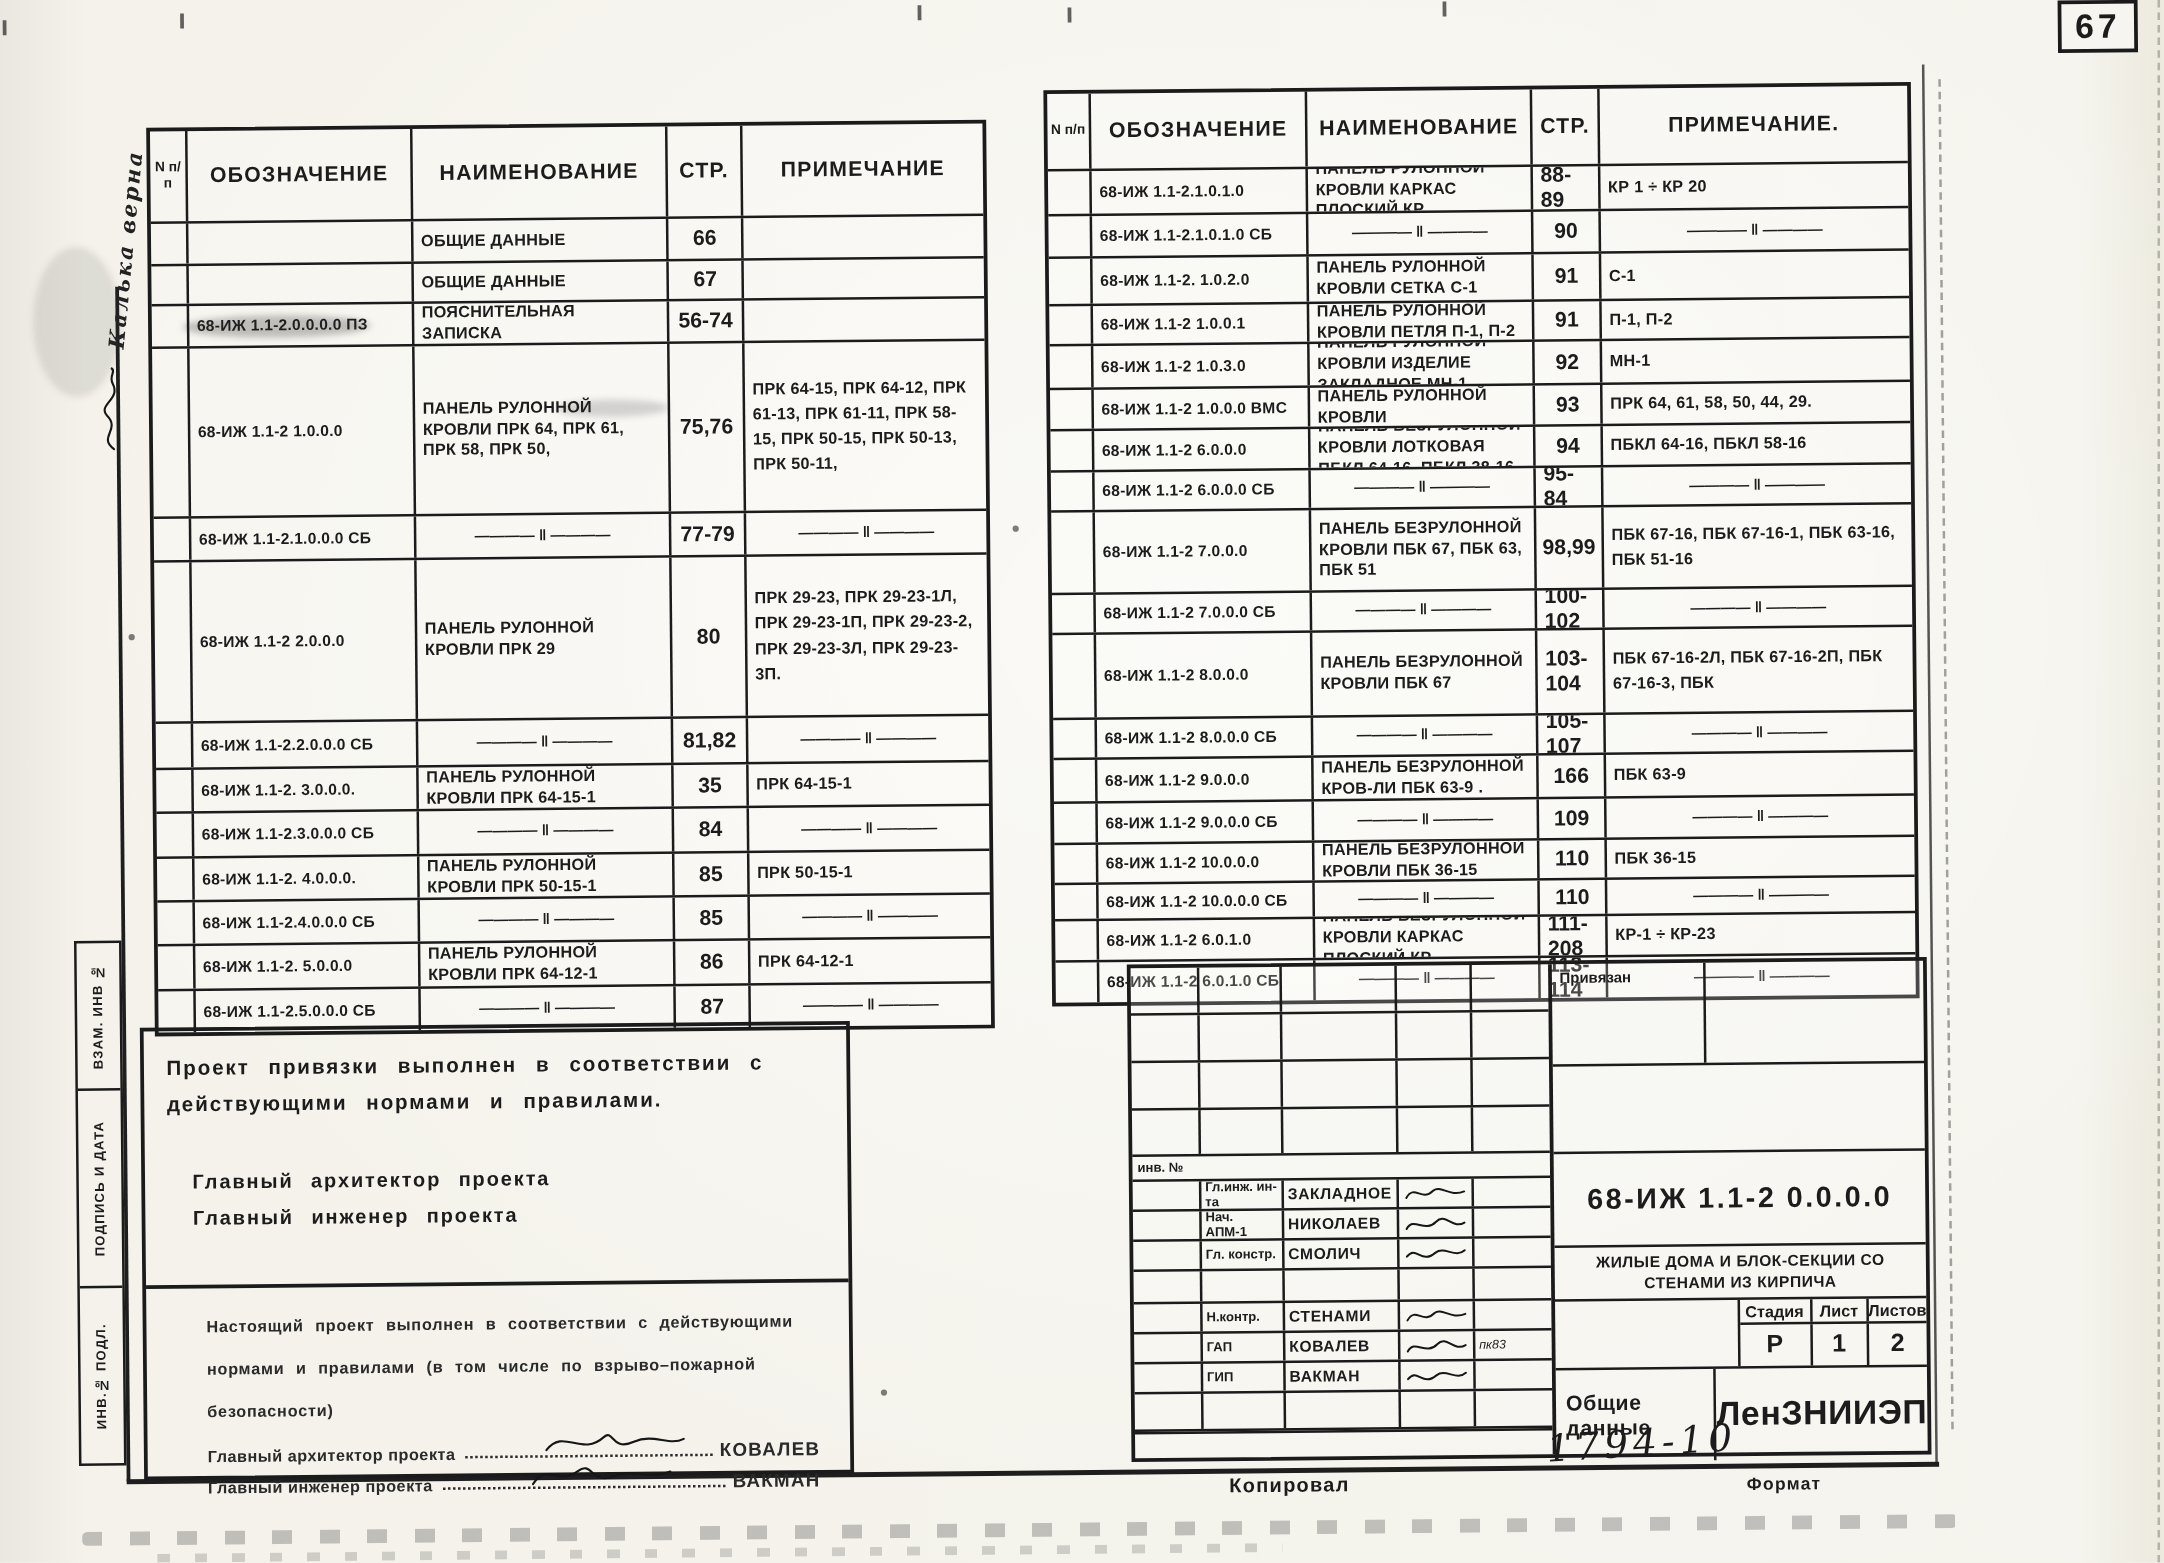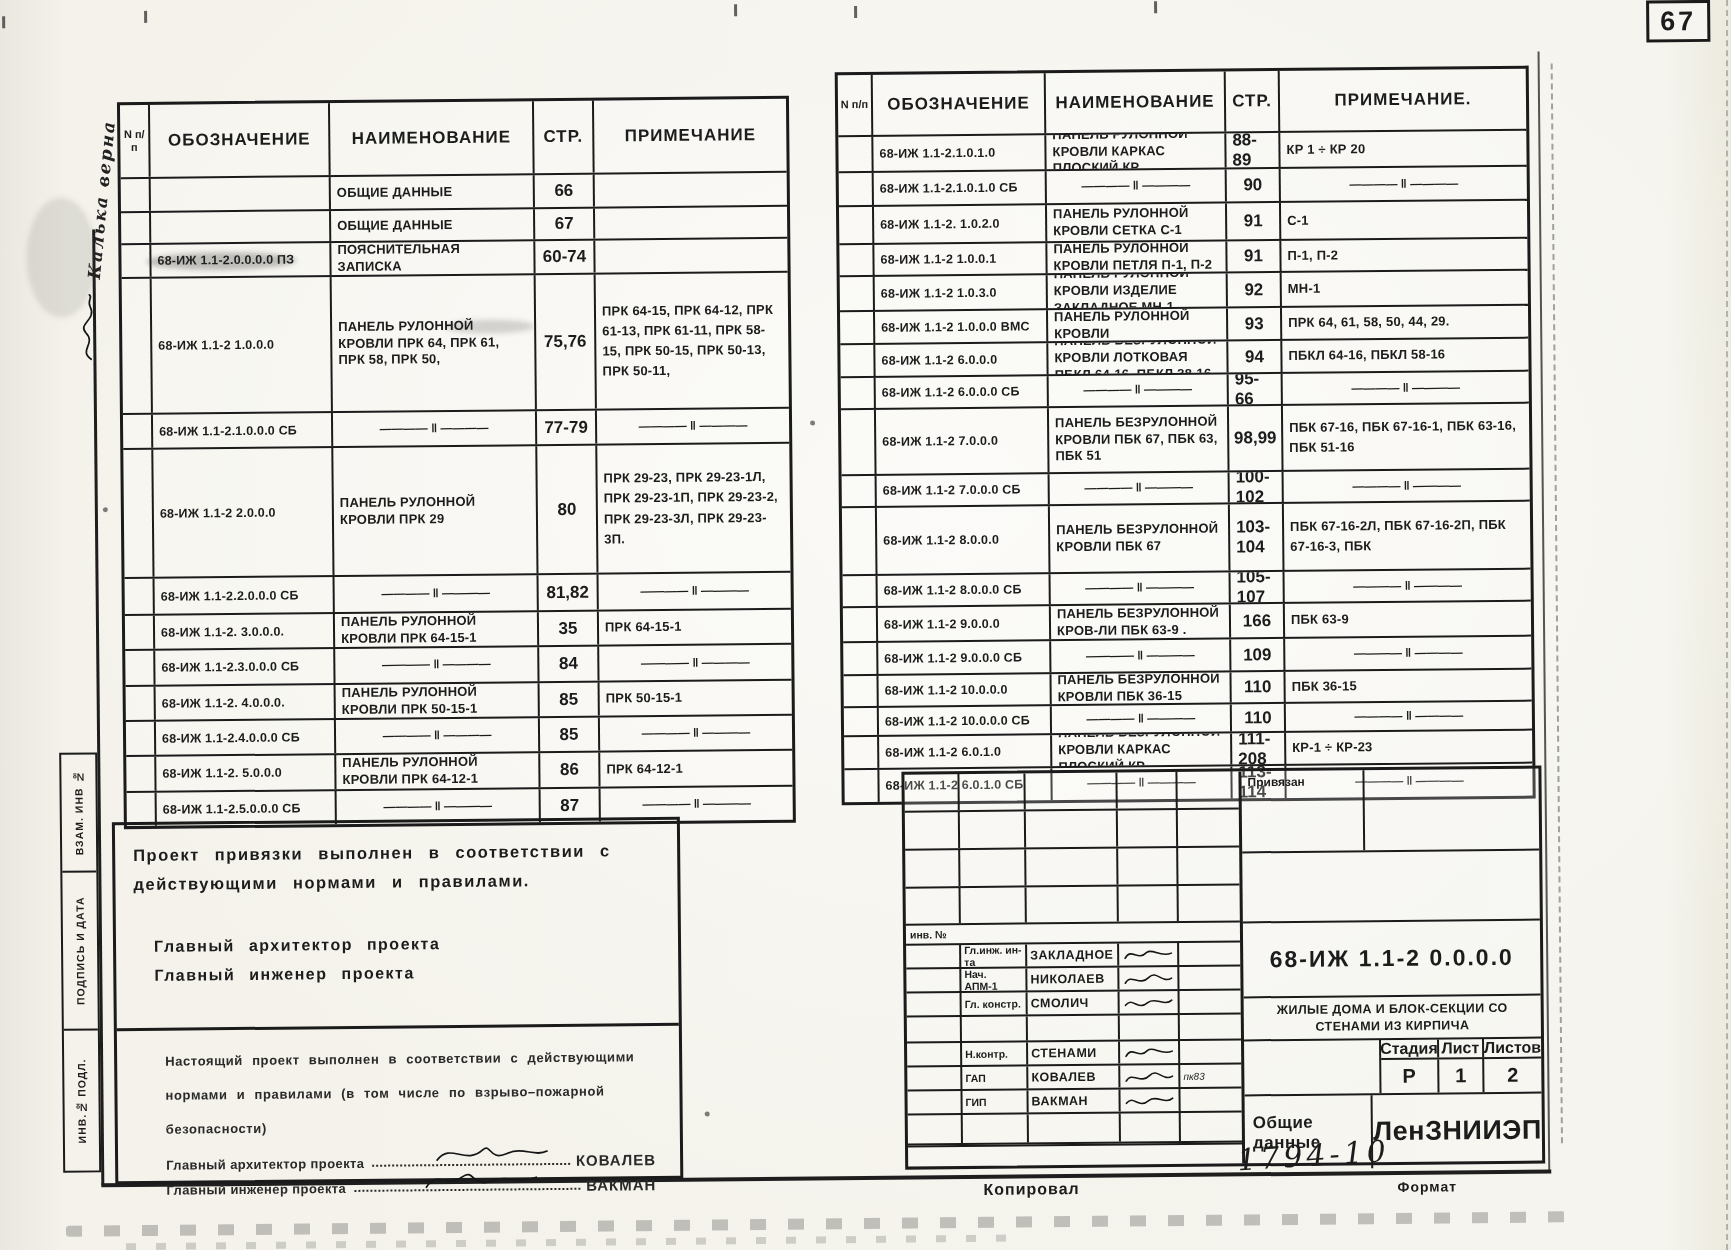--- a/index.html
+++ b/index.html
@@ -75,21 +75,21 @@
   .tb-rowC{height:75px;border-bottom:2.5px solid #1b1b1b;display:flex;align-items:center;justify-content:center;
     font-size:23px;font-weight:bold;letter-spacing:2px;box-sizing:border-box;}
   .tb-rowD{height:43px;border-bottom:2.5px solid #1b1b1b;display:flex;align-items:center;justify-content:center;text-align:center;
     font-size:12.5px;font-weight:bold;letter-spacing:.4px;line-height:1.35;box-sizing:border-box;padding:0 4px;}
   .tb-rowE{height:55px;border-bottom:2.5px solid #1b1b1b;display:flex;box-sizing:border-box;}
   .tb-rowE .cE1{width:150px;border-right:2.5px solid #1b1b1b;box-sizing:border-box;}
   .stage{flex:1;display:flex;flex-direction:column;}
   .stage-h{display:flex;height:20px;border-bottom:2px solid #1b1b1b;box-sizing:border-box;}
   .stage-h div,.stage-v div{display:flex;align-items:center;justify-content:center;border-right:2px solid #1b1b1b;box-sizing:border-box;}
   .stage-h div:last-child,.stage-v div:last-child{border-right:none;}
-  .stage-h div{font-size:16px;font-weight:bold;}
+  .stage-h div{font-size:13px;font-weight:bold;}
   .stage-v{display:flex;flex:1;}
   .stage-v div{font-size:20px;font-weight:bold;}
   .sc1{width:58px;} .sc2{width:45px;} .sc3{flex:1;}
   .tb-rowF{height:73px;display:flex;box-sizing:border-box;}
   .tb-rowF .cF1{width:150px;border-right:2.5px solid #1b1b1b;box-sizing:border-box;display:flex;align-items:center;padding:0 8px;
     font-size:17px;font-weight:bold;letter-spacing:.5px;}
   .tb-rowF .cF2{flex:1;display:flex;align-items:center;justify-content:center;font-size:27px;font-weight:bold;letter-spacing:.5px;}
 
   
   .copied{left:978px;top:1182px;font-size:16px;font-weight:bold;letter-spacing:1px;}
@@ -168,21 +168,21 @@
           <div class="tcell c-num"></div>
           <div class="tcell c-designation"></div>
           <div class="tcell c-name">ОБЩИЕ ДАННЫЕ</div>
           <div class="tcell c-page">67</div>
           <div class="tcell c-note"></div>
         </div>
         <div class="trow" style="height: 32px;">
           <div class="tcell c-num"></div>
           <div class="tcell c-designation">68-ИЖ 1.1-2.0.0.0.0 ПЗ</div>
           <div class="tcell c-name">ПОЯСНИТЕЛЬНАЯ ЗАПИСКА</div>
-          <div class="tcell c-page">60-74</div>
+          <div class="tcell c-page">56-74</div>
           <div class="tcell c-note"></div>
         </div>
         <div class="trow" style="height: 134px;">
           <div class="tcell c-num"></div>
           <div class="tcell c-designation">68-ИЖ 1.1-2  1.0.0.0</div>
           <div class="tcell c-name">ПАНЕЛЬ РУЛОННОЙ КРОВЛИ  ПРК 64, ПРК 61, ПРК 58, ПРК 50,</div>
           <div class="tcell c-page">75,76</div>
           <div class="tcell c-note">ПРК 64-15,  ПРК 64-12, ПРК 61-13,  ПРК 61-11, ПРК 58-15,  ПРК 50-15, ПРК 50-13,  ПРК 50-11,</div>
         </div>
         <div class="trow" style="height: 33px;">
@@ -306,21 +306,21 @@
           <div class="tcell c-num"></div>
           <div class="tcell c-designation">68-ИЖ 1.1-2  6.0.0.0</div>
           <div class="tcell c-name">ПАНЕЛЬ БЕЗРУЛОННОЙ КРОВЛИ ЛОТКОВАЯ ПБКЛ 64-16, ПБКЛ 38-16</div>
           <div class="tcell c-page">94</div>
           <div class="tcell c-note">ПБКЛ 64-16,  ПБКЛ 58-16</div>
         </div>
         <div class="trow" style="height: 30px;">
           <div class="tcell c-num"></div>
           <div class="tcell c-designation">68-ИЖ 1.1-2  6.0.0.0 СБ</div>
           <div class="tcell c-name ditto">———— ‖ ————</div>
-          <div class="tcell c-page">95-66</div>
+          <div class="tcell c-page">95-84</div>
           <div class="tcell c-note ditto">———— ‖ ————</div>
         </div>
         <div class="trow" style="height: 64px;">
           <div class="tcell c-num"></div>
           <div class="tcell c-designation">68-ИЖ 1.1-2  7.0.0.0</div>
           <div class="tcell c-name">ПАНЕЛЬ БЕЗРУЛОННОЙ КРОВЛИ ПБК 67, ПБК 63, ПБК 51</div>
           <div class="tcell c-page">98,99</div>
           <div class="tcell c-note">ПБК 67-16, ПБК 67-16-1, ПБК 63-16, ПБК 51-16</div>
         </div>
         <div class="trow" style="height: 30px;">

